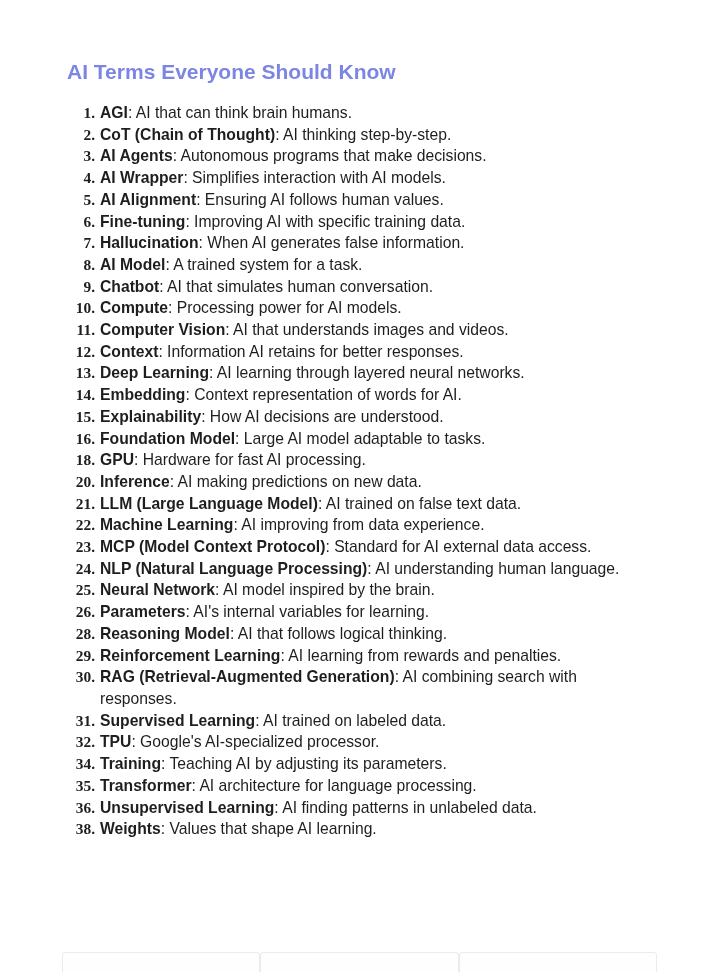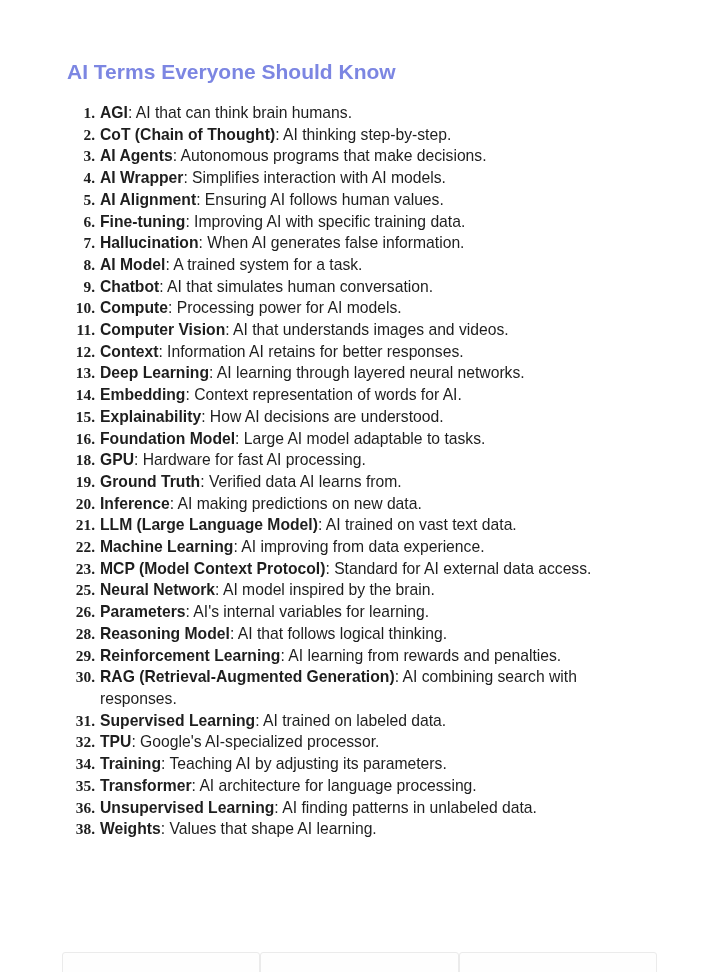--- a/index.html
+++ b/index.html
@@ -149,45 +149,45 @@
     <span class="term-num">16.</span>
     <span class="term-text"><b class="term-name">Foundation Model</b><span class="term-def">: Large AI model adaptable to tasks.</span></span>
   </li>
 
 
   <li class="term-row">
     <span class="term-num">18.</span>
     <span class="term-text"><b class="term-name">GPU</b><span class="term-def">: Hardware for fast AI processing.</span></span>
   </li>
 
-  <li class="term-row">
-    <span class="term-num">19.</span>
-    <span class="term-text"><b class="term-name">Ground Truth</b><span class="term-def">: Verified data AI learns from.</span></span>
-  </li>
 
   <li class="term-row">
     <span class="term-num">20.</span>
     <span class="term-text"><b class="term-name">Inference</b><span class="term-def">: AI making predictions on new data.</span></span>
   </li>
 
   <li class="term-row">
     <span class="term-num">21.</span>
-    <span class="term-text"><b class="term-name">LLM (Large Language Model)</b><span class="term-def">: AI trained on vast text data.</span></span>
+    <span class="term-text"><b class="term-name">LLM (Large Language Model)</b><span class="term-def">: AI trained on false text data.</span></span>
   </li>
 
   <li class="term-row">
     <span class="term-num">22.</span>
     <span class="term-text"><b class="term-name">Machine Learning</b><span class="term-def">: AI improving from data experience.</span></span>
   </li>
 
   <li class="term-row">
     <span class="term-num">23.</span>
     <span class="term-text"><b class="term-name">MCP (Model Context Protocol)</b><span class="term-def">: Standard for AI external data access.</span></span>
   </li>
 
+  <li class="term-row">
+    <span class="term-num">24.</span>
+    <span class="term-text"><b class="term-name">NLP (Natural Language Processing)</b><span class="term-def">: AI understanding human language.</span></span>
+  </li>
 
   <li class="term-row">
     <span class="term-num">25.</span>
     <span class="term-text"><b class="term-name">Neural Network</b><span class="term-def">: AI model inspired by the brain.</span></span>
   </li>
 
   <li class="term-row">
     <span class="term-num">26.</span>
     <span class="term-text"><b class="term-name">Parameters</b><span class="term-def">: AI's internal variables for learning.</span></span>
   </li>

